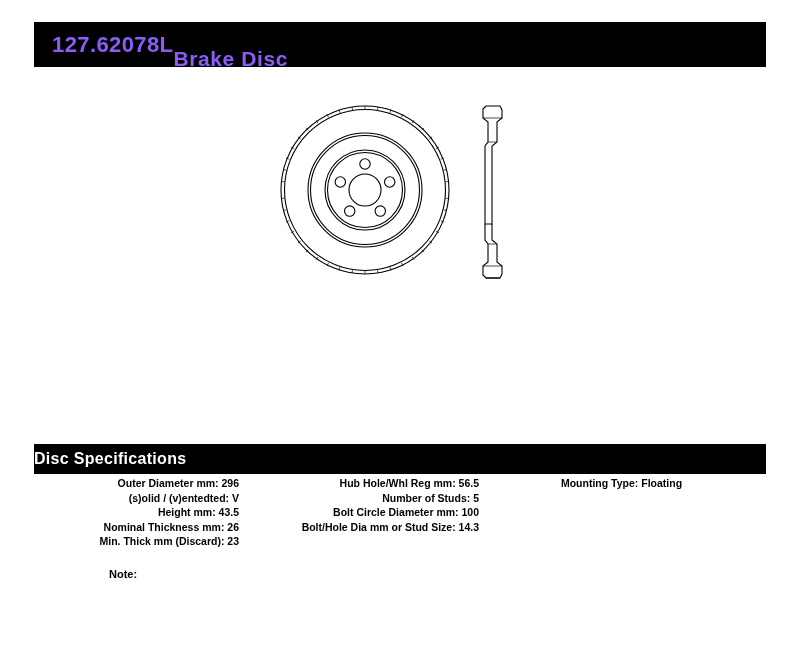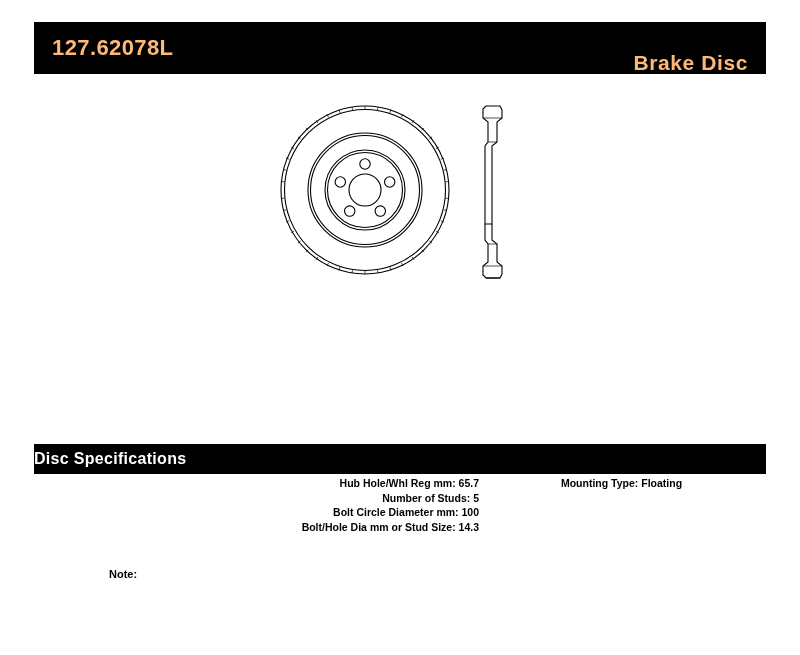--- a/index.html
+++ b/index.html
@@ -15,26 +15,26 @@
     position: relative;
     overflow: hidden;
   }
 
   
   .header-bar {
     position: absolute;
     left: 34px;
     top: 22px;
     width: 732px;
-    height: 52px;
+    height: 45px;
     background: #000000;
-    color: #fdba74;
+    color: #8b5cf6;
     display: flex;
     align-items: center;
-    justify-content: space-between;
+    justify-content: flex-start;
     box-sizing: border-box;
     padding: 0 18px;
   }
   .part-number {
     font-size: 22px;
     font-weight: bold;
     letter-spacing: 0.4px;
     line-height: 1;
   }
   .product-type {
@@ -207,22 +207,29 @@
       </g>
     </g>
   </svg>
 </div>
 
 <div class="specs-bar">
   <div class="title">Disc Specifications</div>
 </div>
 
 <div class="specs-area">
+  <div class="col col-left">
+    <div>Outer Diameter mm: 296</div>
+    <div>(s)olid / (v)entedted: V</div>
+    <div>Height mm: 43.5</div>
+    <div>Nominal Thickness mm: 26</div>
+    <div>Min. Thick mm (Discard): 23</div>
+  </div>
   <div class="col col-mid">
-    <div>Hub Hole/Whl Reg mm: 65.7</div>
+    <div>Hub Hole/Whl Reg mm: 56.5</div>
     <div>Number of Studs: 5</div>
     <div>Bolt Circle Diameter mm: 100</div>
     <div>Bolt/Hole Dia mm or Stud Size: 14.3</div>
   </div>
   <div class="col col-right">
     <div>Mounting Type: Floating</div>
   </div>
 </div>
 
 <div class="note-row">

